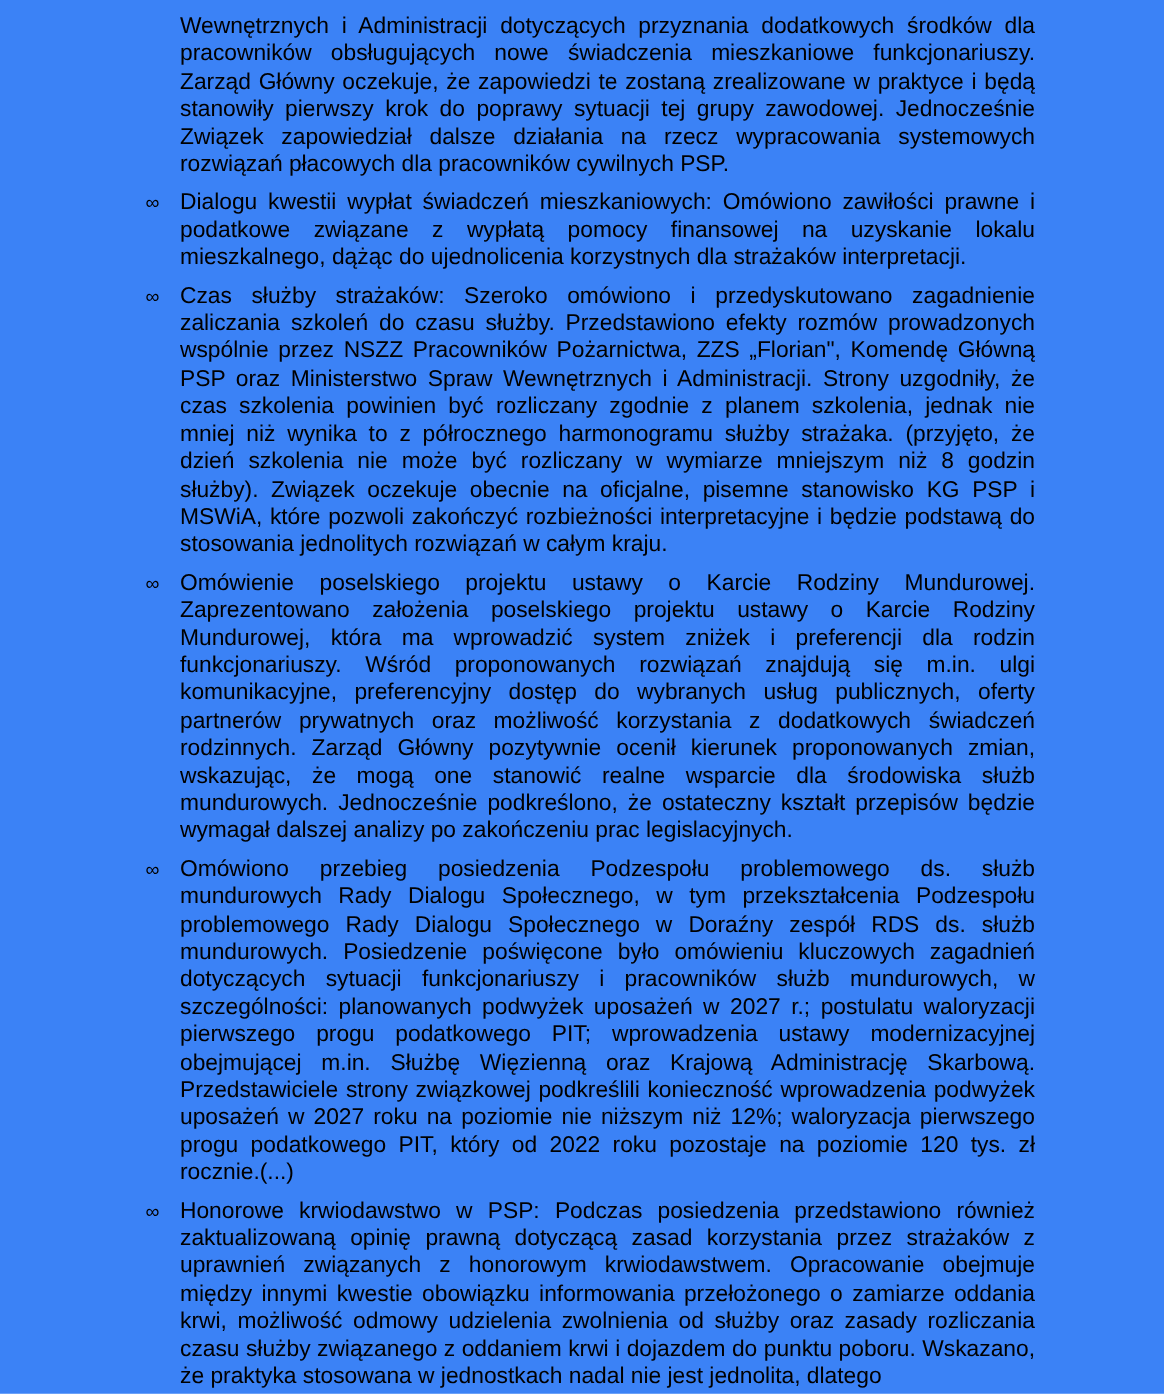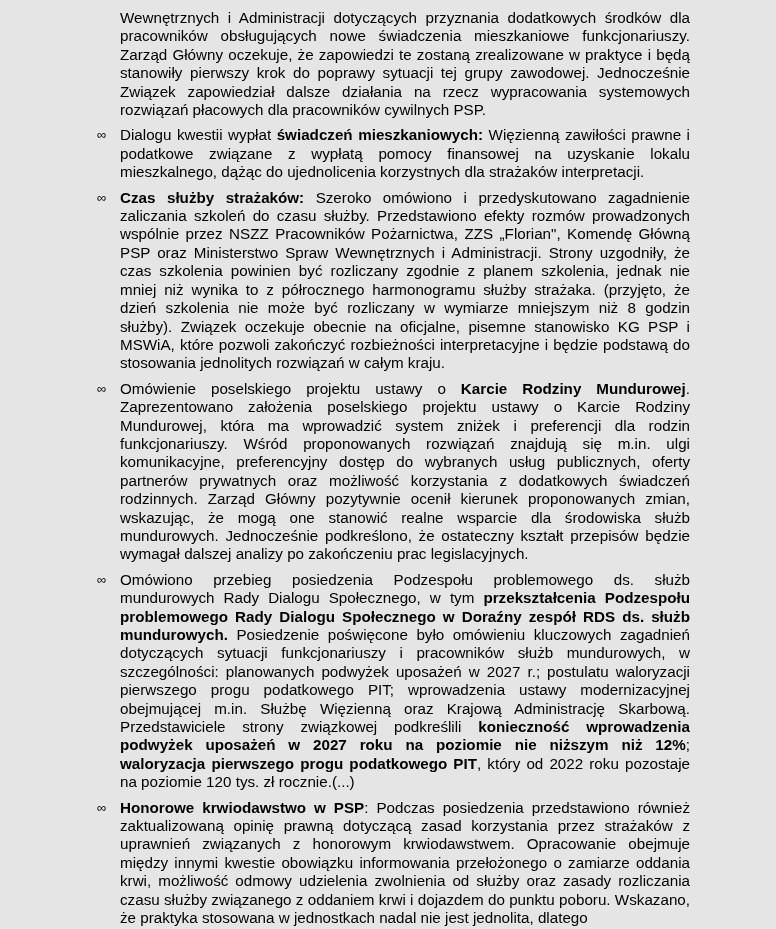--- a/index.html
+++ b/index.html
@@ -11,21 +11,21 @@
     height: 929px;
     background: #ffffff;
     color: #000000;
     font-family: "Liberation Sans", sans-serif;
     overflow: hidden;
     position: relative;
   }
   .page {
     position: absolute;
     inset: 0;
-    background: #e5e5e5;
+    background: #3b82f6;
   }
   .text-column {
     position: absolute;
     left: 120px;
     top: 9px;
     width: 570px;
     font-size: 15.2px;
     line-height: 18.4px;
     text-align: justify;
     text-justify: inter-word;
@@ -42,27 +42,27 @@
     position: absolute;
     left: -23px;
     top: 0px;
     width: 18px;
     font-size: 13px;
     line-height: 18.4px;
     text-align: left;
     font-weight: normal;
   }
   .run { font-weight: normal; }
-  .run.bold { font-weight: bold; }
+  .run.bold { font-weight: normal; }
 </style>
 </head>
 <body>
 
 <div class="page">
   <div class="text-column" id="doc">
       <div class="item"><span class="run">Wewnętrznych i Administracji dotyczących przyznania dodatkowych środków dla pracowników obsługujących nowe świadczenia mieszkaniowe funkcjonariuszy. Zarząd Główny oczekuje, że zapowiedzi te zostaną zrealizowane w praktyce i będą stanowiły pierwszy krok do poprawy sytuacji tej grupy zawodowej. Jednocześnie Związek zapowiedział dalsze działania na rzecz wypracowania systemowych rozwiązań płacowych dla pracowników cywilnych PSP.</span></div>
-      <div class="item"><span class="marker">∞</span><span class="run">Dialogu kwestii wypłat </span><span class="run bold">świadczeń mieszkaniowych:</span><span class="run"> Więzienną zawiłości prawne i podatkowe związane z wypłatą pomocy finansowej na uzyskanie lokalu mieszkalnego, dążąc do ujednolicenia korzystnych dla strażaków interpretacji.</span></div>
+      <div class="item"><span class="marker">∞</span><span class="run">Dialogu kwestii wypłat </span><span class="run bold">świadczeń mieszkaniowych:</span><span class="run"> Omówiono zawiłości prawne i podatkowe związane z wypłatą pomocy finansowej na uzyskanie lokalu mieszkalnego, dążąc do ujednolicenia korzystnych dla strażaków interpretacji.</span></div>
       <div class="item"><span class="marker">∞</span><span class="run bold">Czas służby strażaków:</span><span class="run"> Szeroko omówiono i przedyskutowano zagadnienie zaliczania szkoleń do czasu służby. Przedstawiono efekty rozmów prowadzonych wspólnie przez NSZZ Pracowników Pożarnictwa, ZZS „Florian", Komendę Główną PSP oraz Ministerstwo Spraw Wewnętrznych i Administracji. Strony uzgodniły, że czas szkolenia powinien być rozliczany zgodnie z planem szkolenia, jednak nie mniej niż wynika to z półrocznego harmonogramu służby strażaka. (przyjęto, że dzień szkolenia nie może być rozliczany w wymiarze mniejszym niż 8 godzin służby). Związek oczekuje obecnie na oficjalne, pisemne stanowisko KG PSP i MSWiA, które pozwoli zakończyć rozbieżności interpretacyjne i będzie podstawą do stosowania jednolitych rozwiązań w całym kraju.</span></div>
       <div class="item"><span class="marker">∞</span><span class="run">Omówienie poselskiego projektu ustawy o </span><span class="run bold">Karcie Rodziny Mundurowej</span><span class="run">. Zaprezentowano założenia poselskiego projektu ustawy o Karcie Rodziny Mundurowej, która ma wprowadzić system zniżek i preferencji dla rodzin funkcjonariuszy. Wśród proponowanych rozwiązań znajdują się m.in. ulgi komunikacyjne, preferencyjny dostęp do wybranych usług publicznych, oferty partnerów prywatnych oraz możliwość korzystania z dodatkowych świadczeń rodzinnych. Zarząd Główny pozytywnie ocenił kierunek proponowanych zmian, wskazując, że mogą one stanowić realne wsparcie dla środowiska służb mundurowych. Jednocześnie podkreślono, że ostateczny kształt przepisów będzie wymagał dalszej analizy po zakończeniu prac legislacyjnych.</span></div>
       <div class="item"><span class="marker">∞</span><span class="run">Omówiono przebieg posiedzenia Podzespołu problemowego ds. służb mundurowych Rady Dialogu Społecznego, w tym </span><span class="run bold">przekształcenia Podzespołu problemowego Rady Dialogu Społecznego w Doraźny zespół RDS ds. służb mundurowych.</span><span class="run"> Posiedzenie poświęcone było omówieniu kluczowych zagadnień dotyczących sytuacji funkcjonariuszy i pracowników służb mundurowych, w szczególności: planowanych podwyżek uposażeń w 2027 r.; postulatu waloryzacji pierwszego progu podatkowego PIT; wprowadzenia ustawy modernizacyjnej obejmującej m.in. Służbę Więzienną oraz Krajową Administrację Skarbową. Przedstawiciele strony związkowej podkreślili </span><span class="run bold">konieczność wprowadzenia podwyżek uposażeń w 2027 roku na poziomie nie niższym niż 12%</span><span class="run">; </span><span class="run bold">waloryzacja pierwszego progu podatkowego PIT</span><span class="run">, który od 2022 roku pozostaje na poziomie 120 tys. zł rocznie.(...)</span></div>
       <div class="item"><span class="marker">∞</span><span class="run bold">Honorowe krwiodawstwo w PSP</span><span class="run">: Podczas posiedzenia przedstawiono również zaktualizowaną opinię prawną dotyczącą zasad korzystania przez strażaków z uprawnień związanych z honorowym krwiodawstwem. Opracowanie obejmuje między innymi kwestie obowiązku informowania przełożonego o zamiarze oddania krwi, możliwość odmowy udzielenia zwolnienia od służby oraz zasady rozliczania czasu służby związanego z oddaniem krwi i dojazdem do punktu poboru. Wskazano, że praktyka stosowana w jednostkach nadal nie jest jednolita, dlatego</span></div>
     </div>
 </div>
 
 </body></html>

